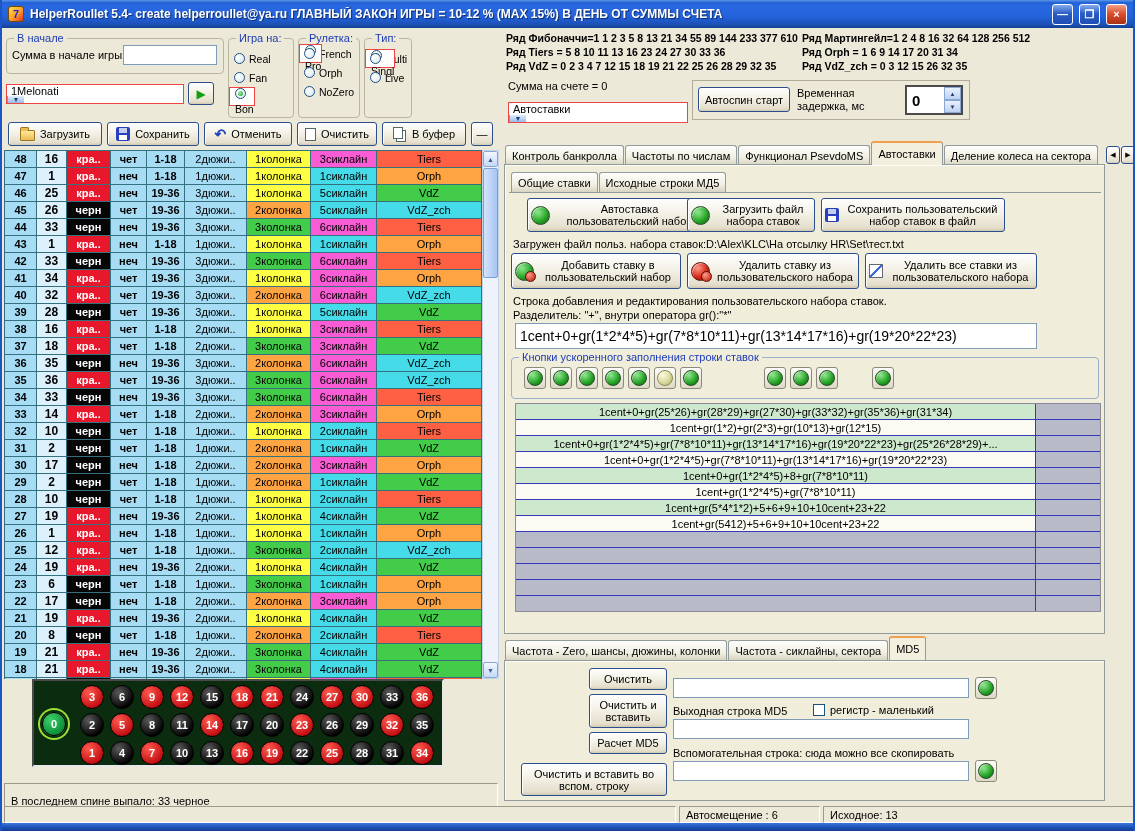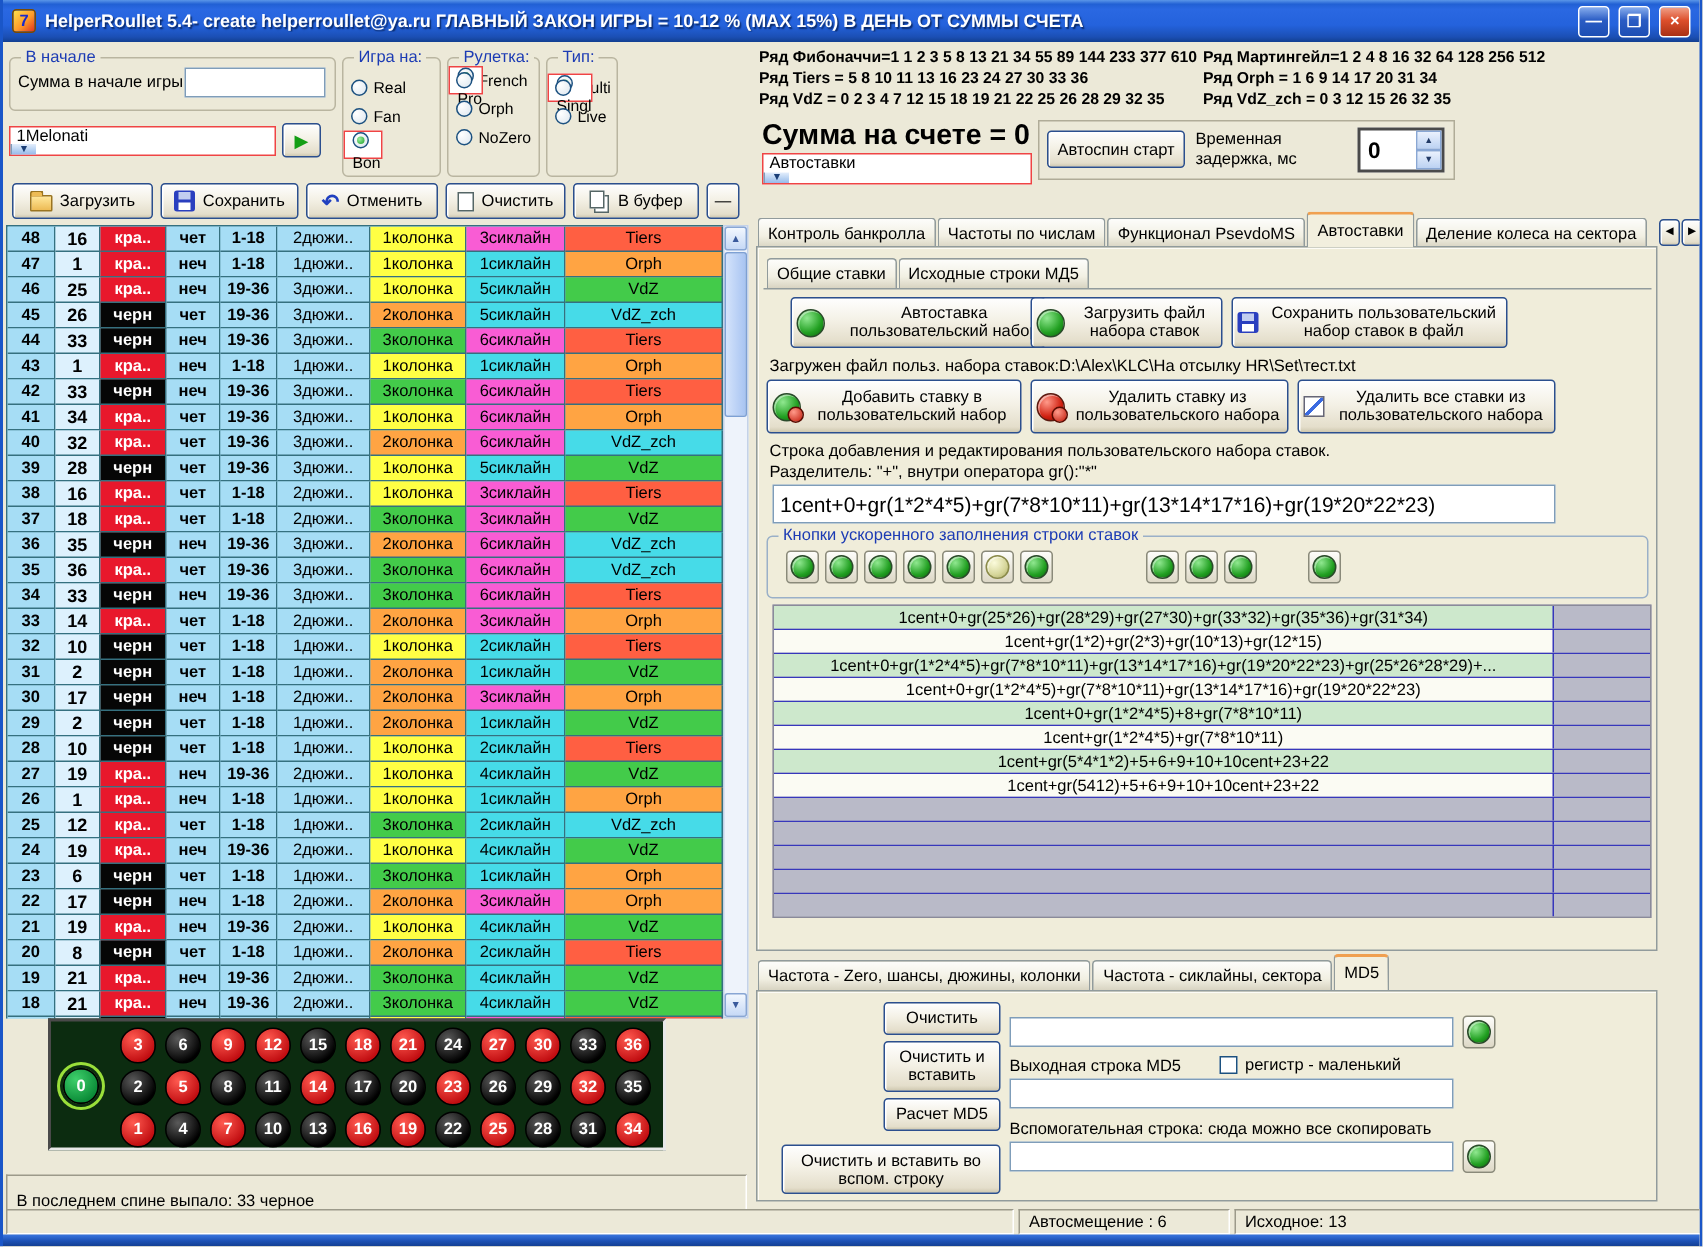--- a/index.html
+++ b/index.html
@@ -606,21 +606,21 @@
     <span>В последнем спине выпало: 33 черное</span>
   </div>
 
   <div class="lbl series" style="left:504px;top:32px;">Ряд Фибоначчи=1 1 2 3 5 8 13 21 34 55 89 144 233 377 610</div>
   <div class="lbl series" style="left:504px;top:46px;">Ряд Tiers = 5 8 10 11 13 16 23 24 27 30 33 36</div>
   <div class="lbl series" style="left:504px;top:60px;">Ряд VdZ = 0 2 3 4 7 12 15 18 19 21 22 25 26 28 29 32 35</div>
   <div class="lbl series" style="left:800px;top:32px;">Ряд Мартингейл=1 2 4 8 16 32 64 128 256 512</div>
   <div class="lbl series" style="left:800px;top:46px;">Ряд Orph = 1 6 9 14 17 20 31 34</div>
   <div class="lbl series" style="left:800px;top:60px;">Ряд VdZ_zch = 0 3 12 15 26 32 35</div>
 
-  <div class="lbl" style="left:506px;top:80px;font-weight:bold;font-size:19px;">Сумма на счете = 0</div>
+  <div class="lbl" style="left:506px;top:80px;font-weight:normal;font-size:11px;">Сумма на счете = 0</div>
 
   <div class="abs" style="left:690px;top:80px;width:278px;height:40px;border:1px solid #b0ac98;">
     <button class="btn abs" style="left:5px;top:6px;width:92px;height:25px;">Автоспин старт</button>
     <div class="lbl" style="left:104px;top:6px;width:102px;white-space:normal;line-height:13px;">Временная задержка, мс</div>
     <div class="spinbox" style="left:212px;top:4px;width:58px;height:30px;">
       <span class="spin-val">0</span>
       <span class="spin-btns">
         <span class="spin-btn">▲</span>
         <span class="spin-btn">▼</span>
       </span>

